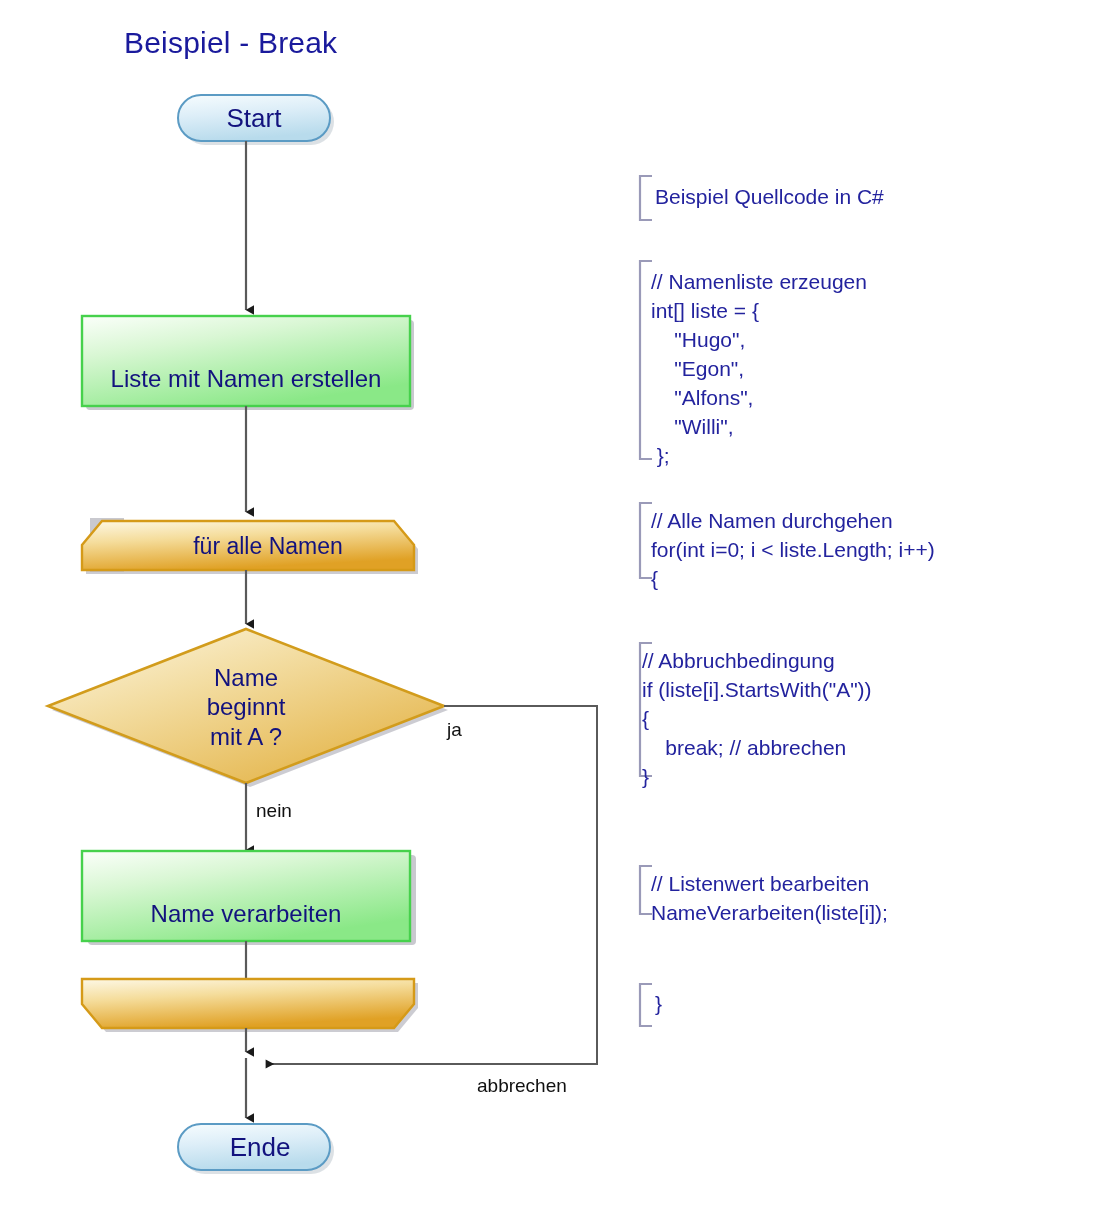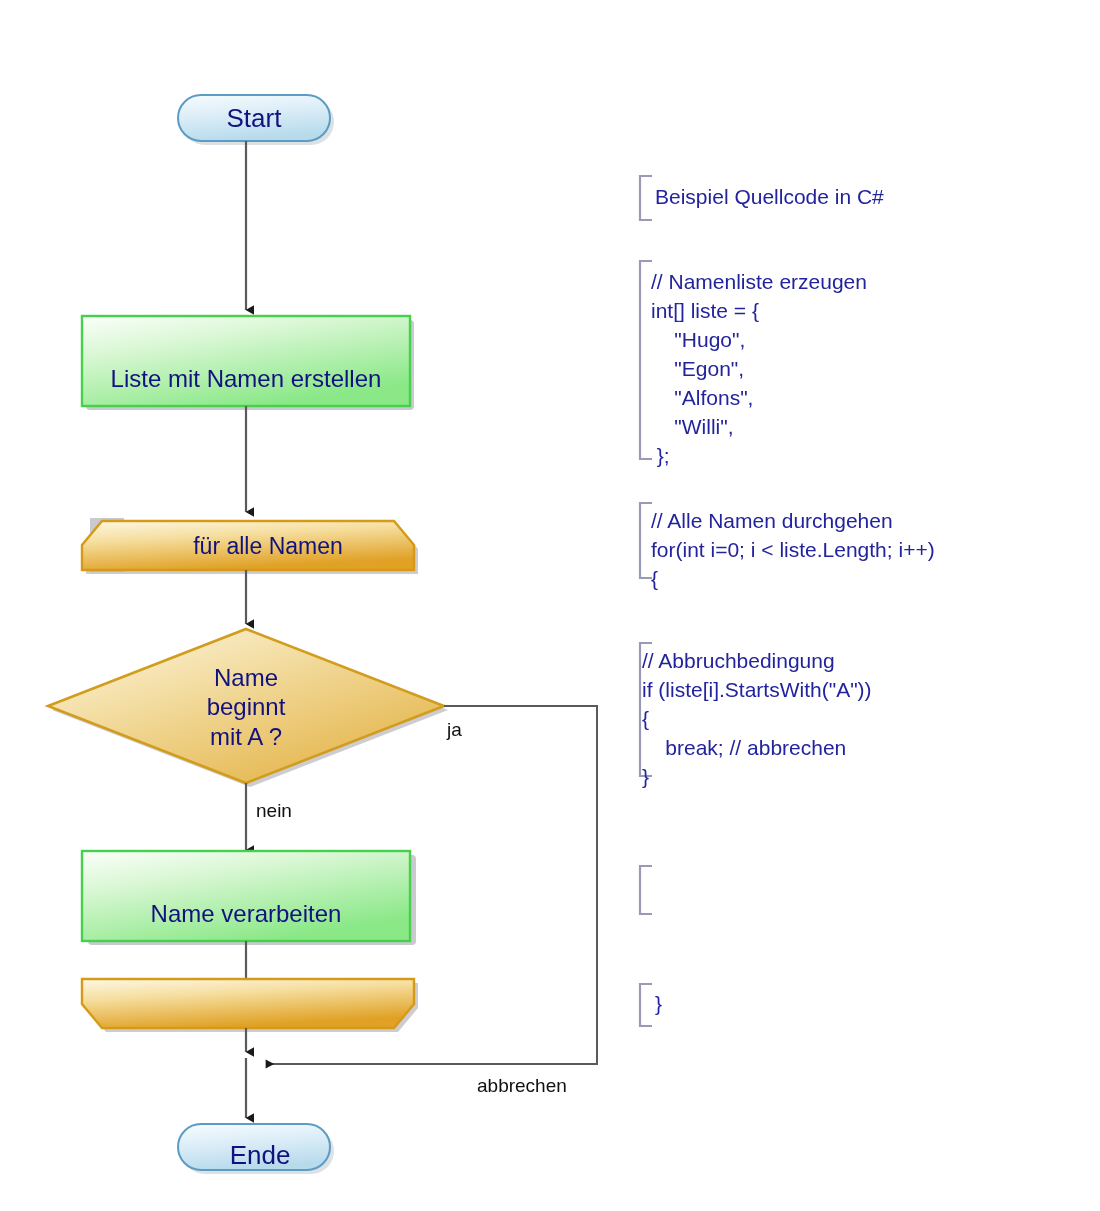--- a/index.html
+++ b/index.html
@@ -140,36 +140,37 @@
     <g fill="none" stroke="#9a9ab8" stroke-width="2.2">
       <path d="M652,176 L640,176 L640,220 L652,220"></path>
       <path d="M652,261 L640,261 L640,459 L652,459"></path>
       <path d="M652,503 L640,503 L640,578 L652,578"></path>
       <path d="M652,643 L640,643 L640,776 L652,776"></path>
       <path d="M652,866 L640,866 L640,914 L652,914"></path>
       <path d="M652,984 L640,984 L640,1026 L652,1026"></path>
     </g>
   </svg>
 
+  <div class="title">Beispiel - Break</div>
 
   <div class="node-label term-label" style="left:178px;top:103px;width:152px;">Start</div>
 
   <div class="node-label proc-label" style="left:82px;top:349px;width:328px;">Liste mit Namen erstellen</div>
 
   <div class="node-label loop-label" style="left:82px;top:533px;width:332px;">für alle Namen</div>
 
   <div class="node-label dec-label" style="left:96px;top:663px;width:300px;">Name
 beginnt
 mit A ?</div>
 
   <div class="node-label proc-label" style="left:82px;top:884px;width:328px;">Name verarbeiten</div>
 
   <div class="node-label loop-label" style="left:82px;top:992px;width:332px;"></div>
 
-  <div class="node-label term-label" style="left:178px;top:1132px;width:164px;margin-top:8px;">Ende</div>
+  <div class="node-label term-label" style="left:178px;top:1132px;width:164px;">Ende</div>
 
   <div class="edge-label" style="left:447px;top:719px;">ja</div>
   <div class="edge-label" style="left:256px;top:800px;">nein</div>
   <div class="edge-label" style="left:477px;top:1075px;text-align:center;">abbrechen</div>
 
   <div class="code-block" style="left:655px;top:183px;">Beispiel Quellcode in C#</div>
   <div class="code-block" style="left:651px;top:268px;">// Namenliste erzeugen
 int[] liste = {
     "Hugo",
     "Egon",
@@ -177,15 +178,17 @@
     "Willi",
  };</div>
   <div class="code-block" style="left:651px;top:507px;">// Alle Namen durchgehen
 for(int i=0; i &lt; liste.Length; i++)
 {</div>
   <div class="code-block" style="left:642px;top:647px;">// Abbruchbedingung
 if (liste[i].StartsWith("A"))
 {
     break; // abbrechen
 }</div>
+  <div class="code-block" style="left:651px;top:870px;">// Listenwert bearbeiten
+NameVerarbeiten(liste[i]);</div>
   <div class="code-block" style="left:655px;top:990px;">}</div>
 
 </div>
 
 </body></html>

